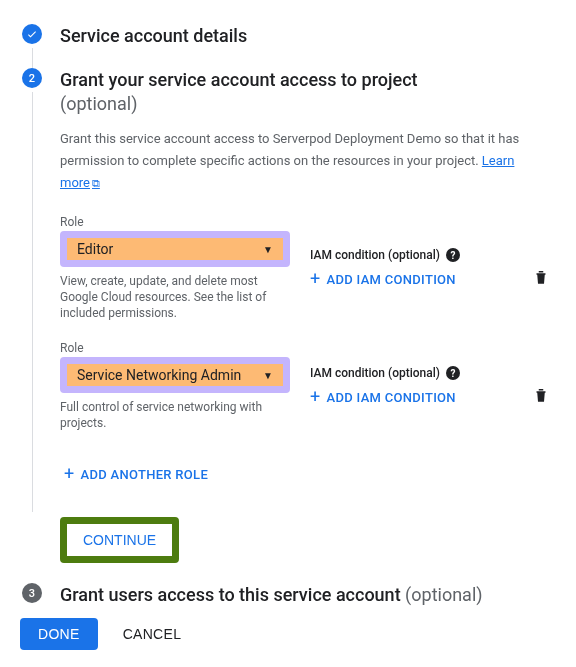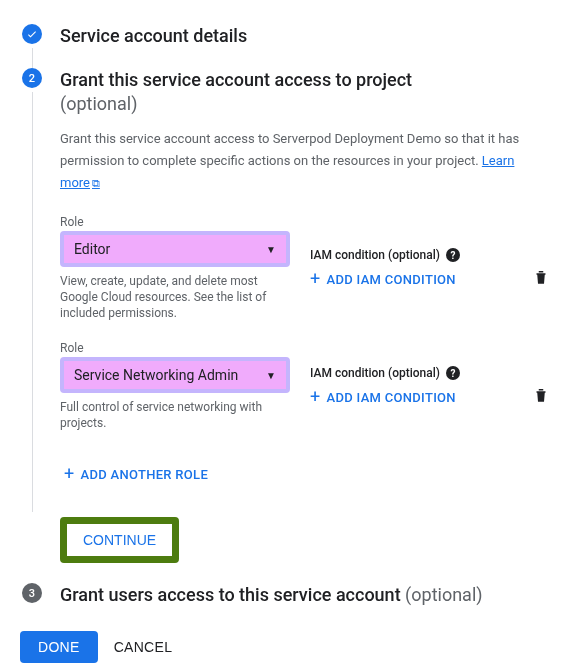--- a/index.html
+++ b/index.html
@@ -73,30 +73,30 @@
   }
   .role-col { flex: 0 0 230px; }
   .iam-col { flex: 1; }
   .delete-col { flex: 0 0 24px; padding-top: 22px; }
   .field-label {
     font-size: 12px;
     color: #5f6368;
     margin-bottom: 2px;
   }
   .select-box {
-    border: 4px solid #c4b5fd;
+    border: 7px solid #c4b5fd;
     border-radius: 4px;
     height: 36px;
     display: flex;
     align-items: center;
     justify-content: space-between;
     padding: 0 10px;
     font-size: 14px;
     color: #202124;
-    background: #f0abfc;
+    background: #fdba74;
     cursor: pointer;
   }
   .select-box .arrow { font-size: 10px; color: #202124; }
   .role-hint {
     font-size: 12px;
     color: #5f6368;
     line-height: 16px;
     margin-top: 6px;
     max-width: 220px;
   }
@@ -153,22 +153,22 @@
     padding: 8px 16px;
     font-size: 14px;
     color: #1a73e8;
     font-weight: 500;
     background: #fff;
     margin-top: 28px;
     cursor: pointer;
   }
   .footer-actions {
     display: flex;
-    gap: 16px;
-    margin-top: 24px;
+    gap: 25px;
+    margin-top: 11px;
   }
   .btn-primary {
     background: #1a73e8;
     color: #fff;
     border: none;
     border-radius: 4px;
     padding: 8px 18px;
     font-size: 14px;
     font-weight: 500;
     cursor: pointer;
@@ -206,21 +206,21 @@
     </div>
   </div>
 
   <div class="step">
     <div class="step-indicator">
       <div class="step-circle active">2</div>
       <div class="step-line" style="min-height:420px"></div>
     </div>
     <div class="step-content">
       <div class="step-title">
-        <span>Grant this service account access to project</span>
+        <span>Grant your service account access to project</span>
       </div>
       <div class="step-subtitle">(optional)</div>
       <div class="step-desc">
         <span>Grant this service account access to Serverpod Deployment Demo so that it has permission to complete specific actions on the resources in your project. </span><a href="#"><span>Learn more</span><span class="ext-icon">⧉</span></a>
       </div>
 
       
       <div class="role-row">
         <div class="role-col">
           <div class="field-label">Role</div>

